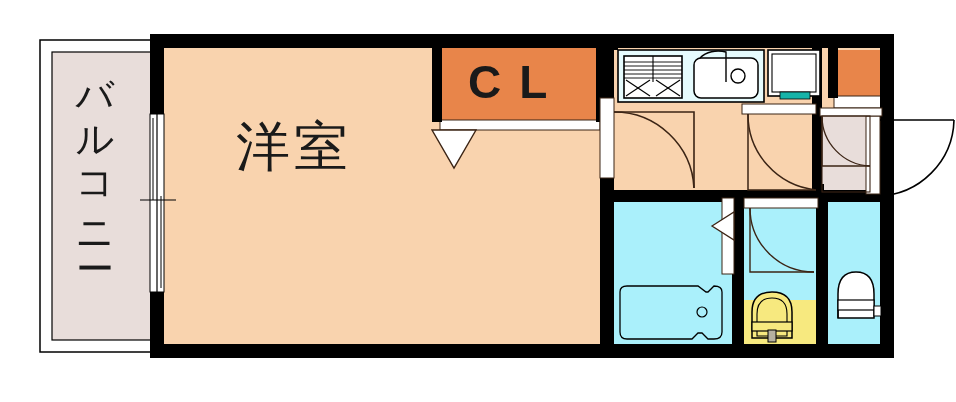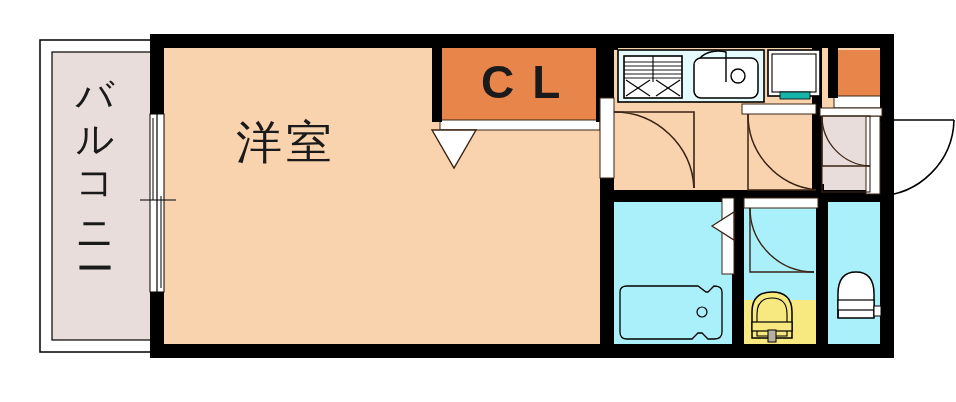--- a/index.html
+++ b/index.html
@@ -28,21 +28,21 @@
   .room-label {
     position: absolute;
     color: #1a1a1a;
     line-height: 1.05;
     white-space: pre;
     pointer-events: none;
   }
   #label-washitsu {
     left: 236px;
     top: 118px;
-    font-size: 46px;
+    font-size: 54px;
     letter-spacing: 4px;
     font-weight: 500;
   }
   #label-washitsu-size {
     left: 242px;
     top: 186px;
     font-size: 54px;
     letter-spacing: 2px;
     font-weight: 500;
   }
@@ -54,21 +54,20 @@
     text-orientation: upright;
     letter-spacing: 6px;
     font-weight: 500;
   }
   #label-cl {
     left: 468px;
     top: 58px;
     font-size: 46px;
     letter-spacing: 18px;
     font-weight: 600;
-    margin-left: 13px;
   }
 </style>
 </head>
 <body>
 
 <div id="floorplan-root">
 
   <svg id="fp-svg" viewBox="0 0 956 402">
 
     <g>

